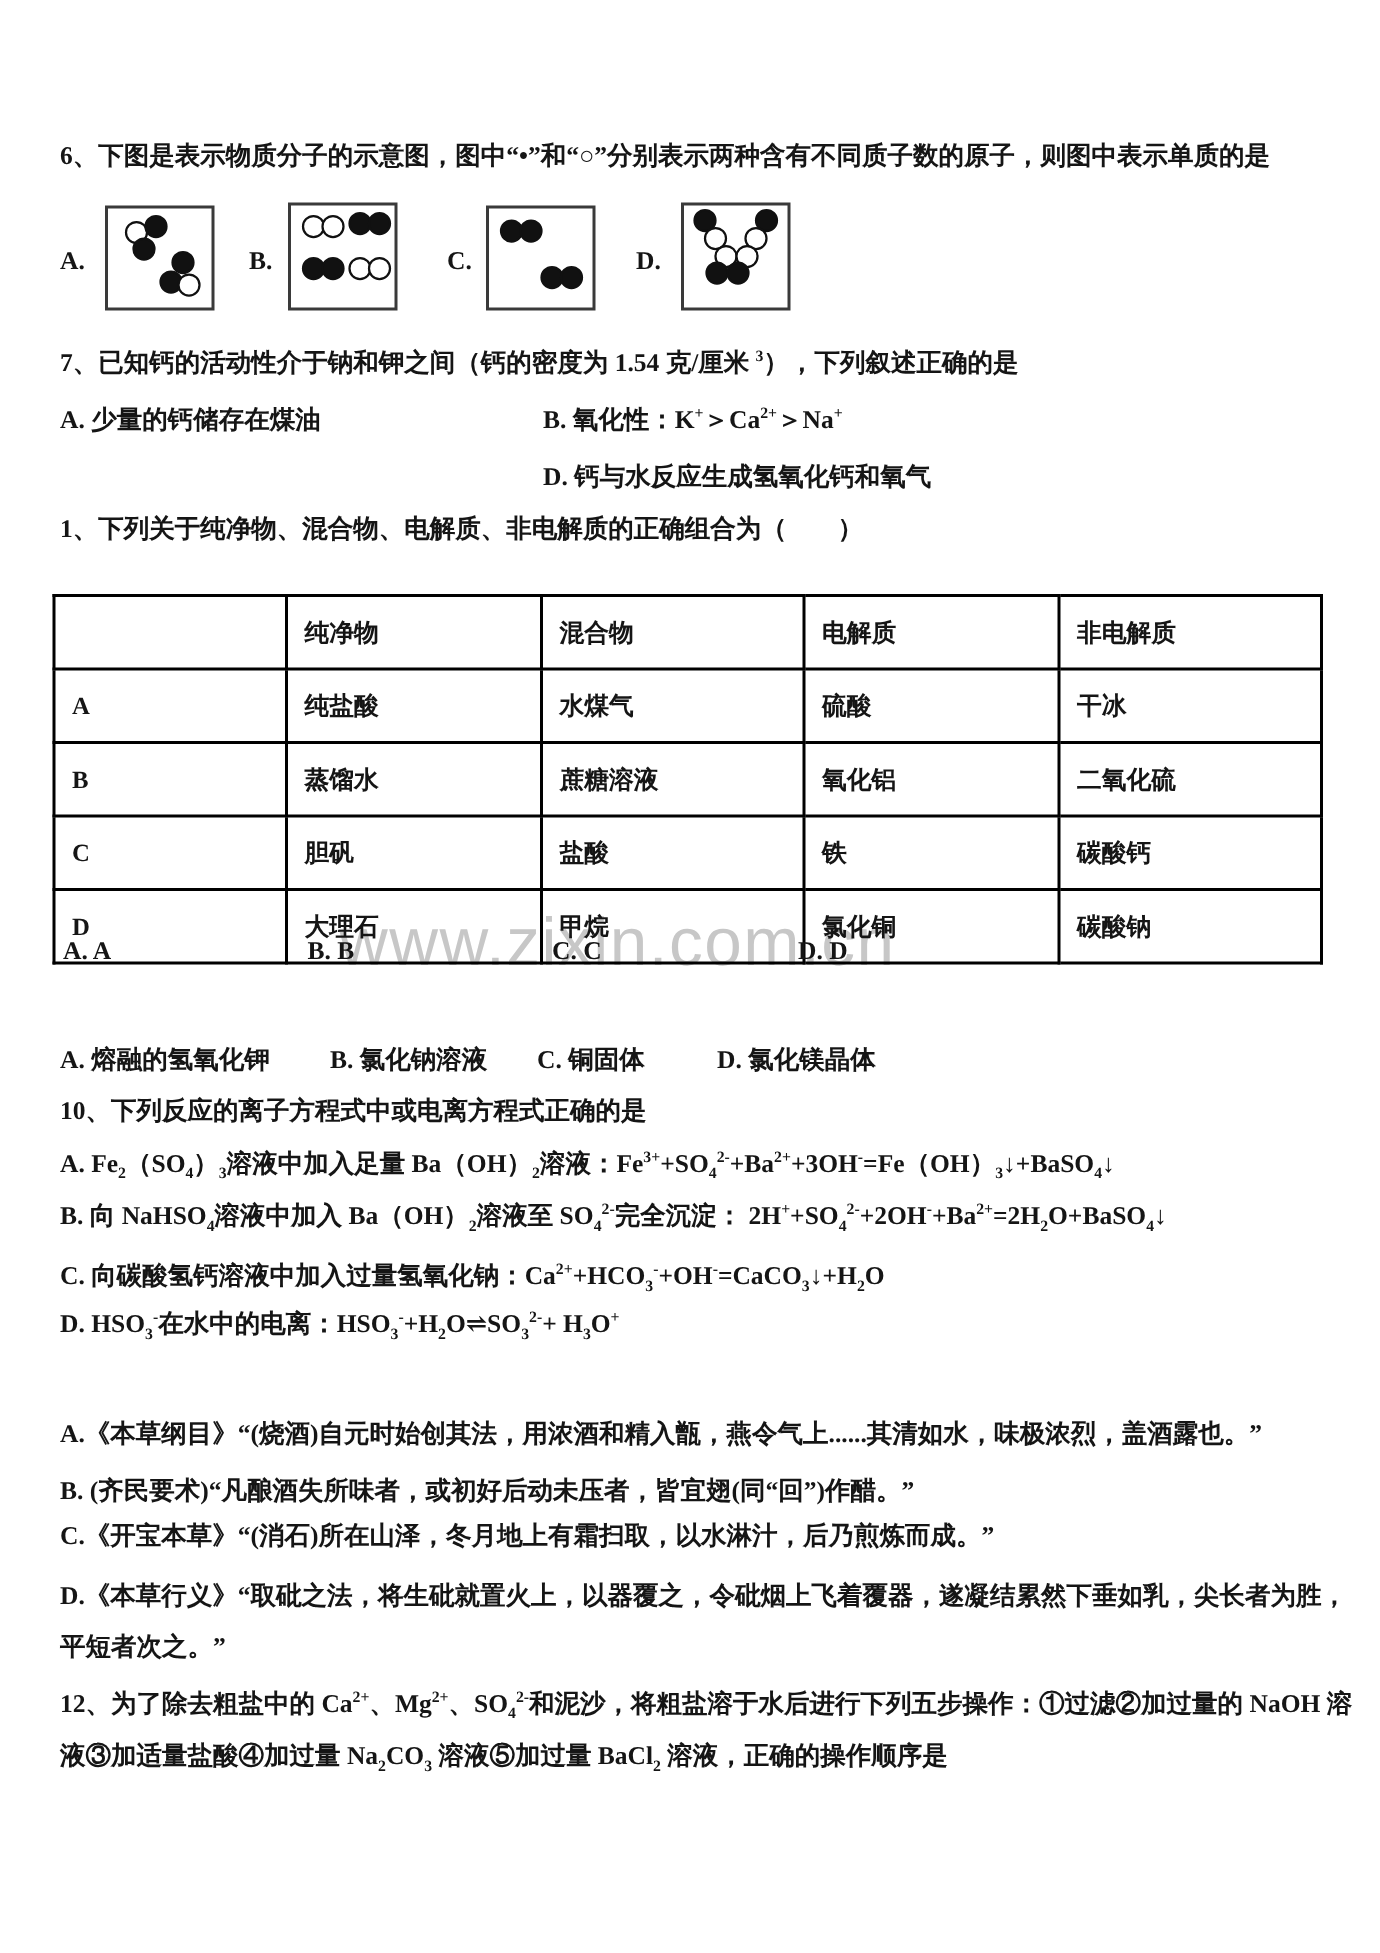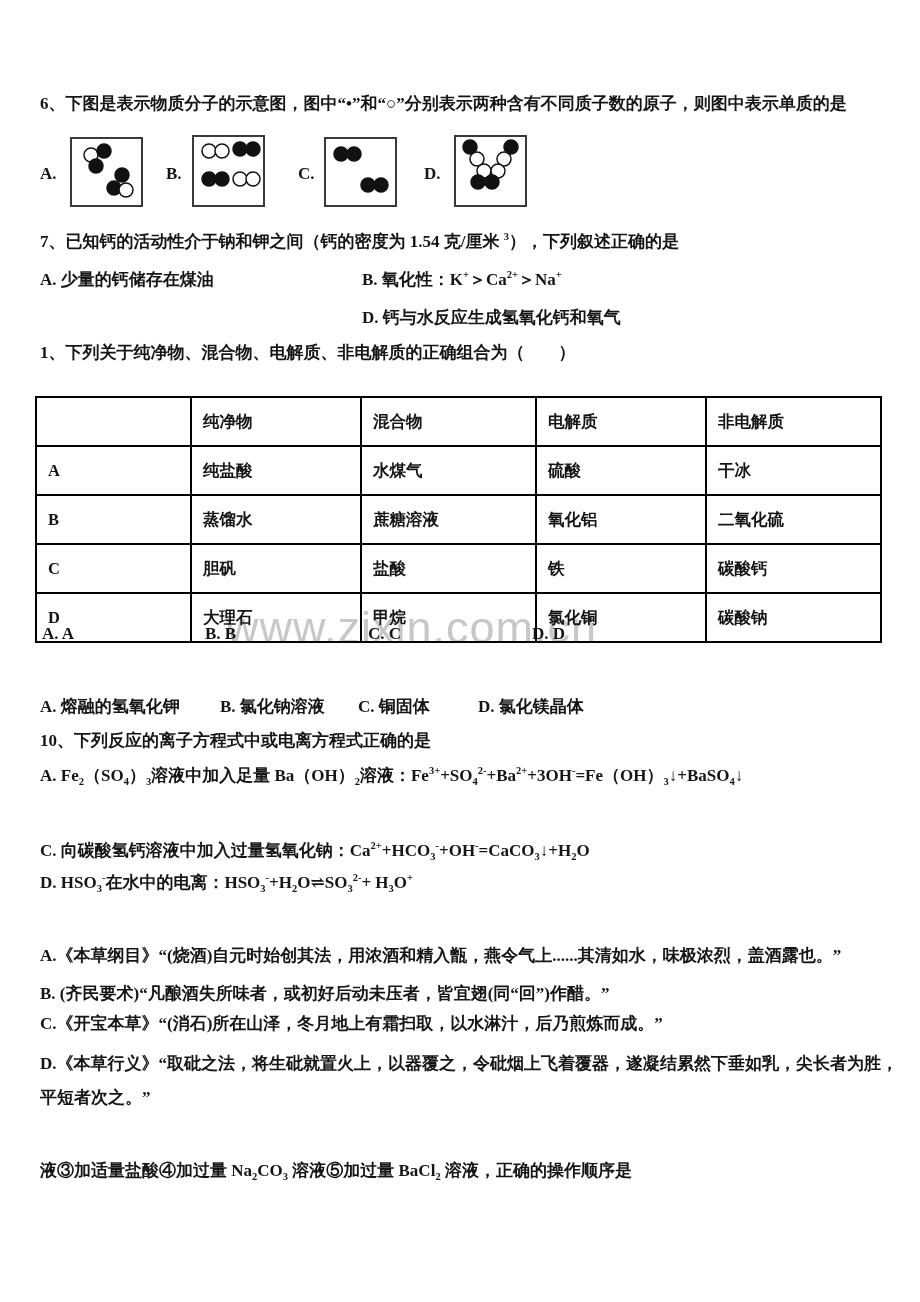--- a/index.html
+++ b/index.html
@@ -144,24 +144,26 @@
   <span class="line" style="left:368px;top:622px">C. C</span>
   <span class="line" style="left:532px;top:622px">D. D</span>
 
   <span class="line" style="left:40px;top:695px">A. 熔融的氢氧化钾</span>
   <span class="line" style="left:220px;top:695px">B. 氯化钠溶液</span>
   <span class="line" style="left:358px;top:695px">C. 铜固体</span>
   <span class="line" style="left:478px;top:695px">D. 氯化镁晶体</span>
 
   <div class="line" style="left:40px;top:729px">10、下列反应的离子方程式中或电离方程式正确的是</div>
   <div class="line" style="left:40px;top:764px">A. Fe<sub>2</sub>（SO<sub>4</sub>）<sub>3</sub>溶液中加入足量 Ba（OH）<sub>2</sub>溶液：Fe<sup>3+</sup>+SO<sub>4</sub><sup>2-</sup>+Ba<sup>2+</sup>+3OH<sup>-</sup>=Fe（OH）<sub>3</sub>↓+BaSO<sub>4</sub>↓</div>
+  <div class="line" style="left:40px;top:799px">B. 向 NaHSO<sub>4</sub>溶液中加入 Ba（OH）<sub>2</sub>溶液至 SO<sub>4</sub><sup>2-</sup>完全沉淀： 2H<sup>+</sup>+SO<sub>4</sub><sup>2-</sup>+2OH<sup>-</sup>+Ba<sup>2+</sup>=2H<sub>2</sub>O+BaSO<sub>4</sub>↓</div>
   <div class="line" style="left:40px;top:839px">C. 向碳酸氢钙溶液中加入过量氢氧化钠：Ca<sup>2+</sup>+HCO<sub>3</sub><sup>-</sup>+OH<sup>-</sup>=CaCO<sub>3</sub>↓+H<sub>2</sub>O</div>
   <div class="line" style="left:40px;top:871px">D. HSO<sub>3</sub><sup>-</sup>在水中的电离：HSO<sub>3</sub><sup>-</sup>+H<sub>2</sub>O⇌SO<sub>3</sub><sup>2-</sup>+ H<sub>3</sub>O<sup>+</sup></div>
 
   <div class="line" style="left:40px;top:944px">A.《本草纲目》“(烧酒)自元时始创其法，用浓酒和精入甑，燕令气上......其清如水，味极浓烈，盖酒露也。”</div>
   <div class="line" style="left:40px;top:982px">B. (齐民要术)“凡酿酒失所味者，或初好后动未压者，皆宜翅(同“回”)作醋。”</div>
   <div class="line" style="left:40px;top:1012px">C.《开宝本草》“(消石)所在山泽，冬月地上有霜扫取，以水淋汁，后乃煎炼而成。”</div>
   <div class="line" style="left:40px;top:1052px">D.《本草行义》“取砒之法，将生砒就置火上，以器覆之，令砒烟上飞着覆器，遂凝结累然下垂如乳，尖长者为胜，</div>
   <div class="line" style="left:40px;top:1086px">平短者次之。”</div>
 
+  <div class="line" style="left:40px;top:1124px">12、为了除去粗盐中的 Ca<sup>2+</sup>、Mg<sup>2+</sup>、SO<sub>4</sub><sup>2-</sup>和泥沙，将粗盐溶于水后进行下列五步操作：①过滤②加过量的 NaOH 溶</div>
   <div class="line" style="left:40px;top:1159px">液③加适量盐酸④加过量 Na<sub>2</sub>CO<sub>3</sub> 溶液⑤加过量 BaCl<sub>2</sub> 溶液，正确的操作顺序是</div>
 
 </div>
 
 </body></html>

